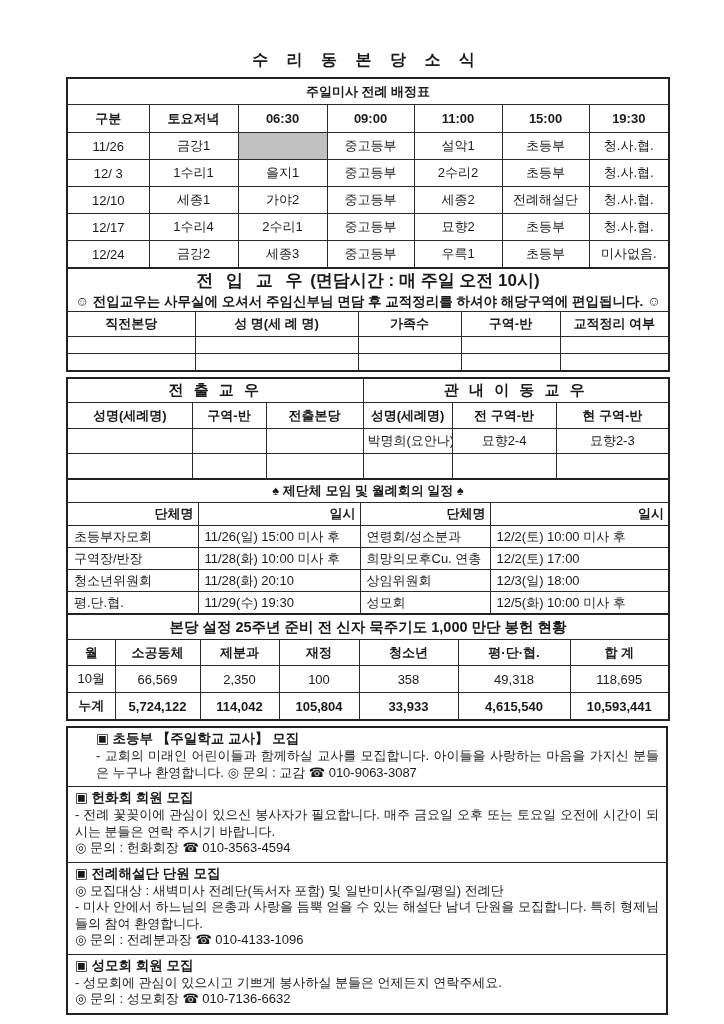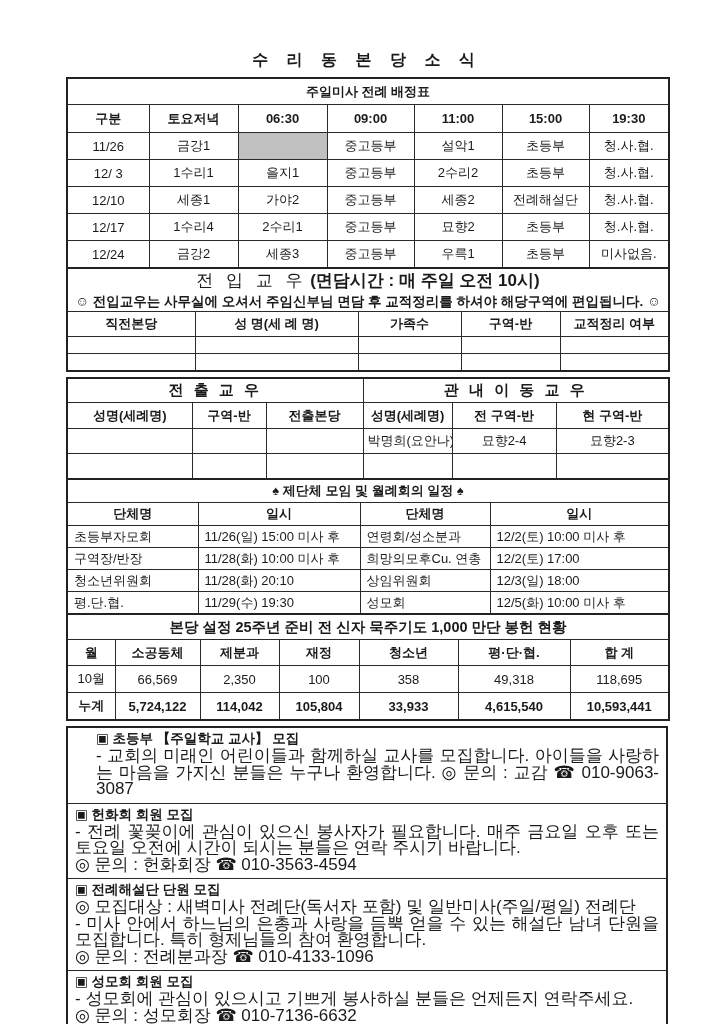--- a/index.html
+++ b/index.html
@@ -21,40 +21,40 @@
     border:1px solid #2a2a2a;font-size:13px;padding:0 4px;
     text-align:center;overflow:hidden;white-space:nowrap;
   }
   table.stack{margin-top:-2px;}
   .sect-title td{font-weight:bold;font-size:15px;height:25px;}
   .hdr th{font-weight:bold;font-size:13.5px;}
   .t1 .hdr th{height:27px;}
   .t1 .data td{height:26px;}
   .shaded{background:#c0c0c0;}
   .tin-title td{height:auto;padding:2px 4px;white-space:normal;}
-  .tin-big{font-size:17px;font-weight:normal;letter-spacing:4px;margin-top:40px;}
+  .tin-big{font-size:17px;font-weight:bold;letter-spacing:4px;margin-top:40px;}
   .tin-note{font-size:17px;font-weight:bold;}
   .tin-sub{font-size:13.5px;font-weight:bold;margin-top:1px;}
   .t2 .hdr th{height:24px;}
   .t2 .empty td{height:16px;}
   .t3 .group td{height:23px;font-weight:bold;font-size:15px;letter-spacing:3px;}
   .t3 .hdr th{height:25px;}
   .t3 .data td{height:24px;}
   .t4 .sect-title td{height:22px;}
-  .t4 .hdr th{height:22px;}
+  .t4 .hdr th{height:22px;text-align:right;}
   .t4 .data td{height:21px;text-align:left;padding:0 6px;}
   .t5 .sect-title td{height:24px;font-size:14.5px;}
   .t5 .hdr th{height:25px;}
   .t5 .data td{height:26px;}
   .t5 .total td{font-weight:bold;}
   .notices{border:2px solid #222;margin-top:5px;width:598px;}
   .notice{padding:2px 7px 5px 7px;border-top:1px solid #2a2a2a;}
   .notice:first-child{border-top:none;padding-left:28px;}
   .notice-title{font-weight:bold;font-size:13.5px;line-height:18px;}
-  .notice-line{font-size:17px;line-height:16.5px;text-align:justify;}
+  .notice-line{font-size:13px;line-height:16.5px;text-align:justify;}
 </style>
 </head>
 <body>
 
 <div class="content">
 
   <h1 class="page-title">수 리 동 본 당 소 식</h1>
 
   <table class="t t1">
     <colgroup>

